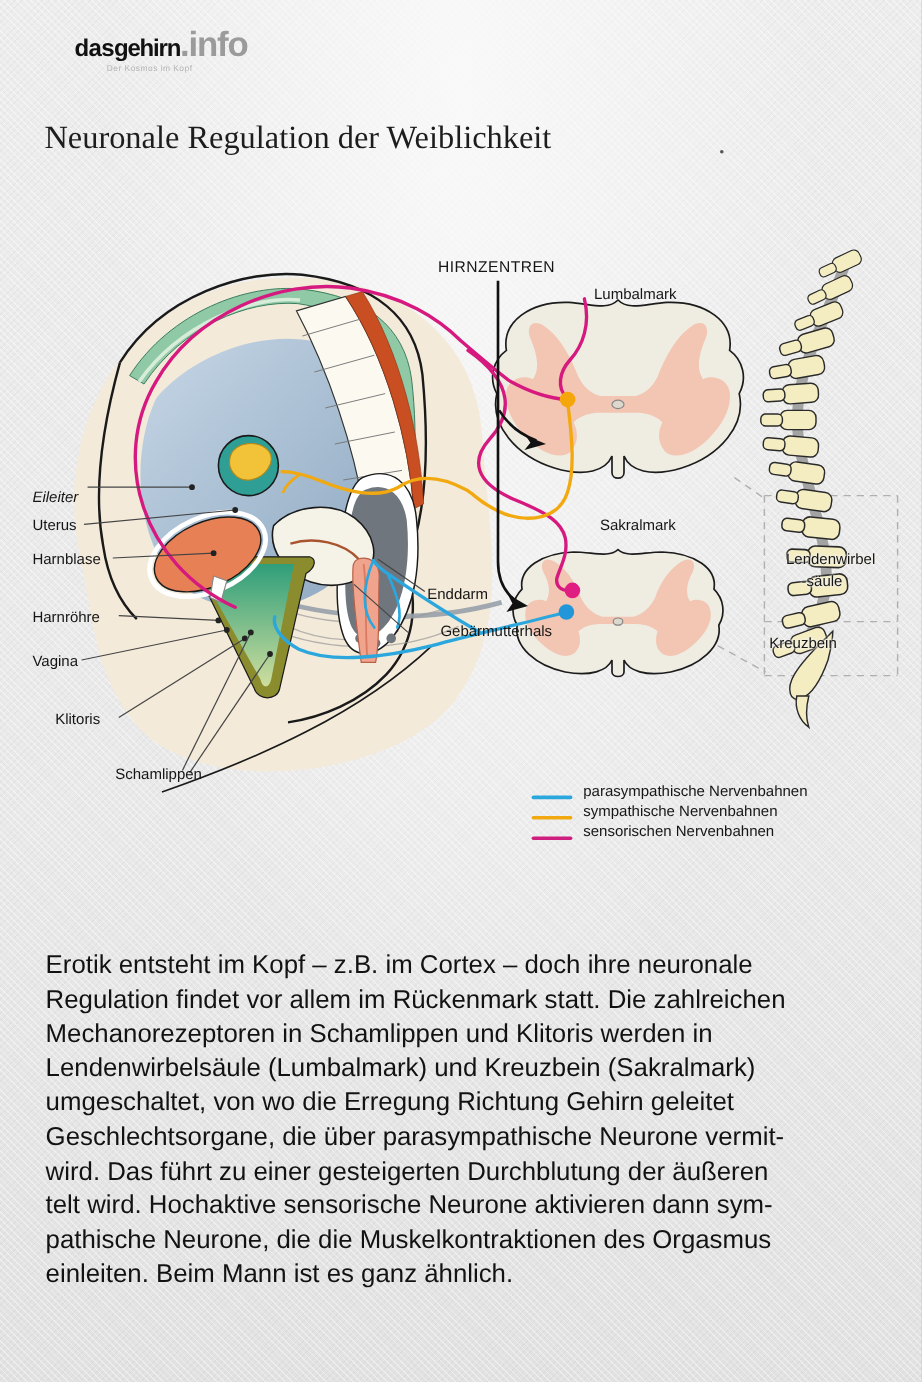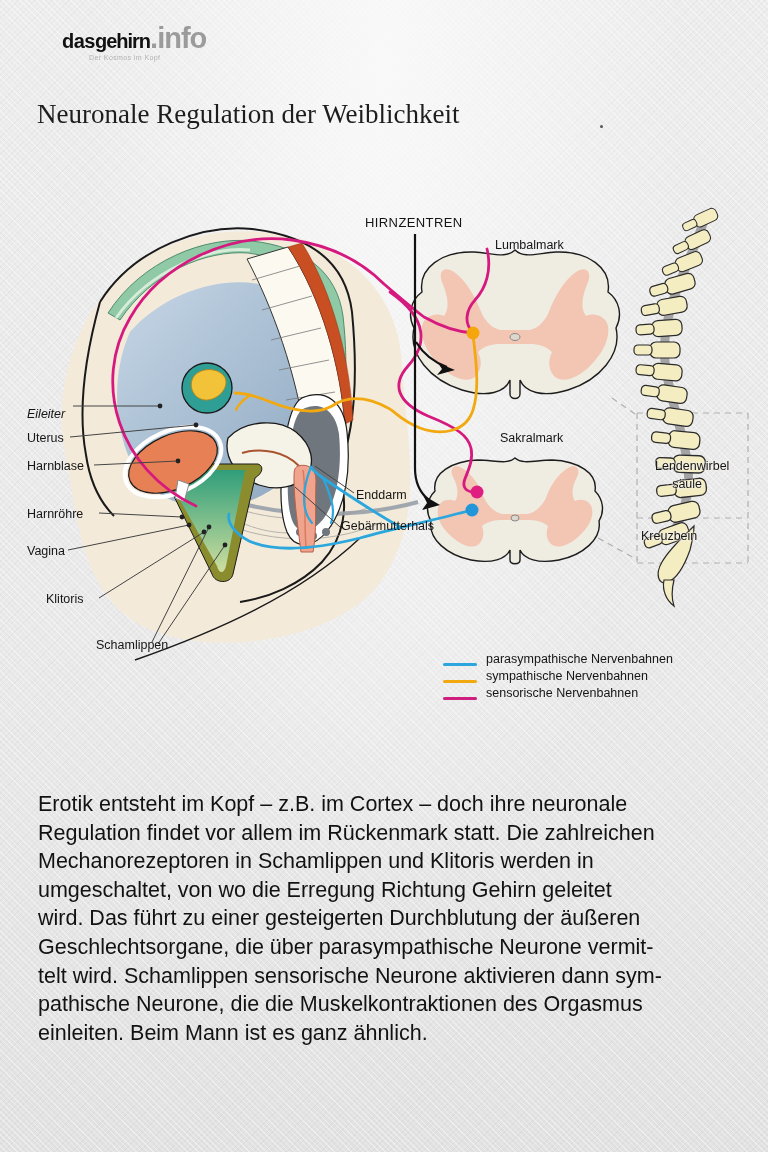--- a/index.html
+++ b/index.html
@@ -29,21 +29,21 @@
   .lb-lumbal{left:495px;top:238px;}
   .lb-sakral{left:500px;top:431px;}
   .lb-eileiter{left:27px;top:407px;font-style:italic;}
   .lb-uterus{left:27px;top:431px;}
   .lb-harnblase{left:27px;top:459px;}
   .lb-harnroehre{left:27px;top:507px;}
   .lb-vagina{left:27px;top:544px;}
   .lb-klitoris{left:46px;top:592px;}
   .lb-schamlippen{left:96px;top:638px;}
   .lb-enddarm{left:356px;top:488px;}
-  .lb-gebaermutterhals{left:341px;top:519px;}
+  .lb-gebaermutterhals{left:341px;top:519px;padding-left:26px;}
   .lb-lwl1{left:655px;top:459px;}
   .lb-lwl2{left:668px;top:477px;}
   .lb-kreuzbein{left:641px;top:529px;}
   
   .legend{position:absolute;left:443px;top:649px;}
   .legend-row{display:flex;align-items:flex-end;height:17px;}
   .legend-swatch{width:34px;height:3px;border-radius:2px;margin-right:9px;flex:0 0 auto;}
   .sw-para{background:#2ba7de;}
   .sw-symp{background:#f2a90f;}
   .sw-sens{background:#cf1f7e;}
@@ -286,29 +286,30 @@
     <div class="legend-row">
       <span class="legend-swatch sw-para"></span>
       <span class="legend-label">parasympathische Nervenbahnen</span>
     </div>
     <div class="legend-row">
       <span class="legend-swatch sw-symp"></span>
       <span class="legend-label">sympathische Nervenbahnen</span>
     </div>
     <div class="legend-row">
       <span class="legend-swatch sw-sens"></span>
-      <span class="legend-label">sensorische Nervenbahnen</span>
+      <span class="legend-label">sensorischen Nervenbahnen</span>
     </div>
   </div>
 
   <div class="article">
     <div>Erotik entsteht im Kopf – z.B. im Cortex – doch ihre neuronale</div>
     <div>Regulation findet vor allem im Rückenmark statt. Die zahlreichen</div>
     <div>Mechanorezeptoren in Schamlippen und Klitoris werden in</div>
+    <div>Lendenwirbelsäule (Lumbalmark) und Kreuzbein (Sakralmark)</div>
     <div>umgeschaltet, von wo die Erregung Richtung Gehirn geleitet</div>
+    <div>Geschlechtsorgane, die über parasympathische Neurone vermit-</div>
     <div>wird. Das führt zu einer gesteigerten Durchblutung der äußeren</div>
-    <div>Geschlechtsorgane, die über parasympathische Neurone vermit-</div>
-    <div>telt wird. Schamlippen sensorische Neurone aktivieren dann sym-</div>
+    <div>telt wird. Hochaktive sensorische Neurone aktivieren dann sym-</div>
     <div>pathische Neurone, die die Muskelkontraktionen des Orgasmus</div>
     <div>einleiten. Beim Mann ist es ganz ähnlich.</div>
   </div>
 
 </div>
 
 </body></html>

